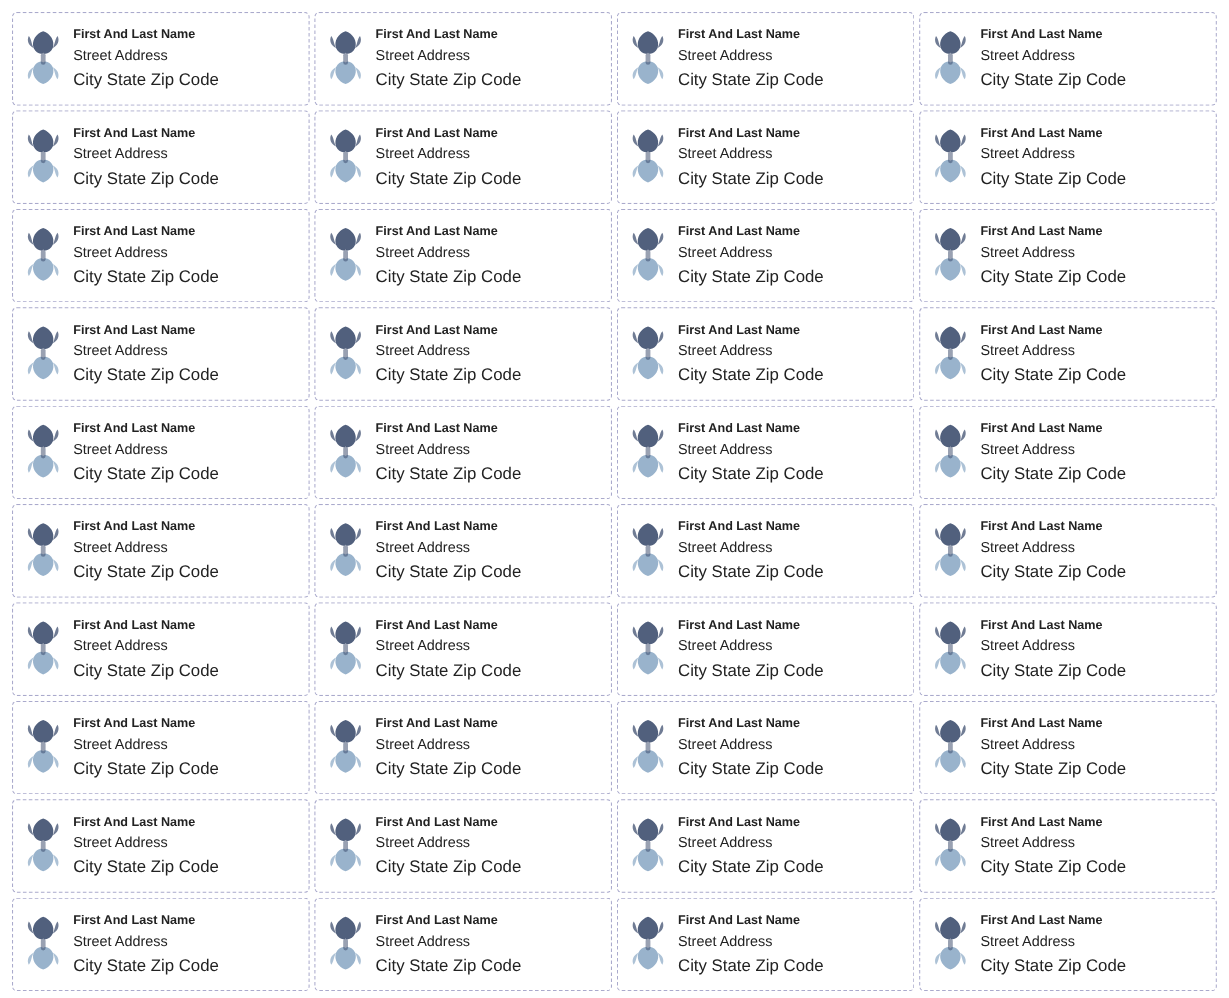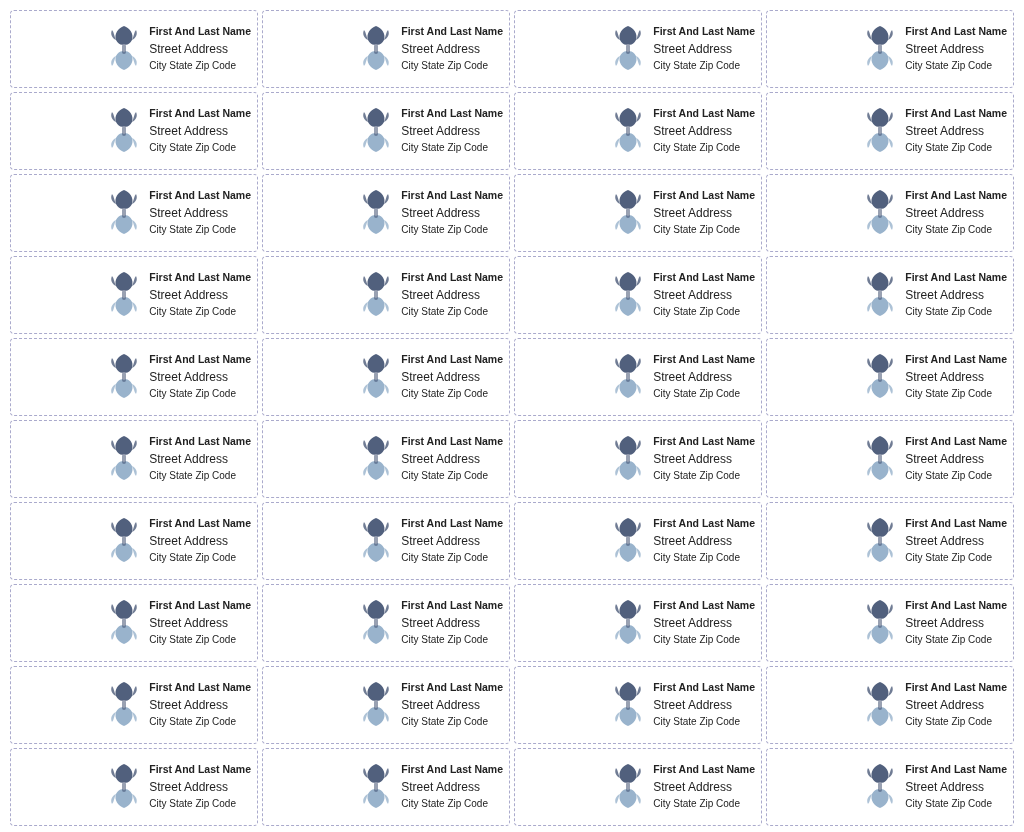--- a/index.html
+++ b/index.html
@@ -24,21 +24,20 @@
 
     .label-cell {
       border: 1px dashed #aaaacc;
       border-radius: 4px;
       padding: 8px 6px;
       display: flex;
       align-items: center;
       gap: 6px;
       min-height: 78px;
       background: #ffffff;
-      justify-content: flex-end;
     }
 
     .label-icon {
       flex-shrink: 0;
       width: 38px;
       height: 52px;
       display: flex;
       align-items: center;
       justify-content: center;
     }
@@ -60,21 +59,21 @@
     .label-name {
       font-weight: 600;
       font-size: 10.5px;
     }
 
     .label-street {
       font-size: 12px;
     }
 
     .label-citystatezip {
-      font-size: 10px;
+      font-size: 14px;
     }
   </style>
 </head>
 <body>
 
 <div class="label-sheet" id="label-sheet">
 <div class="label-cell">
       <div class="label-icon">
     <svg viewBox="0 0 36 50" xmlns="http://www.w3.org/2000/svg">
 

